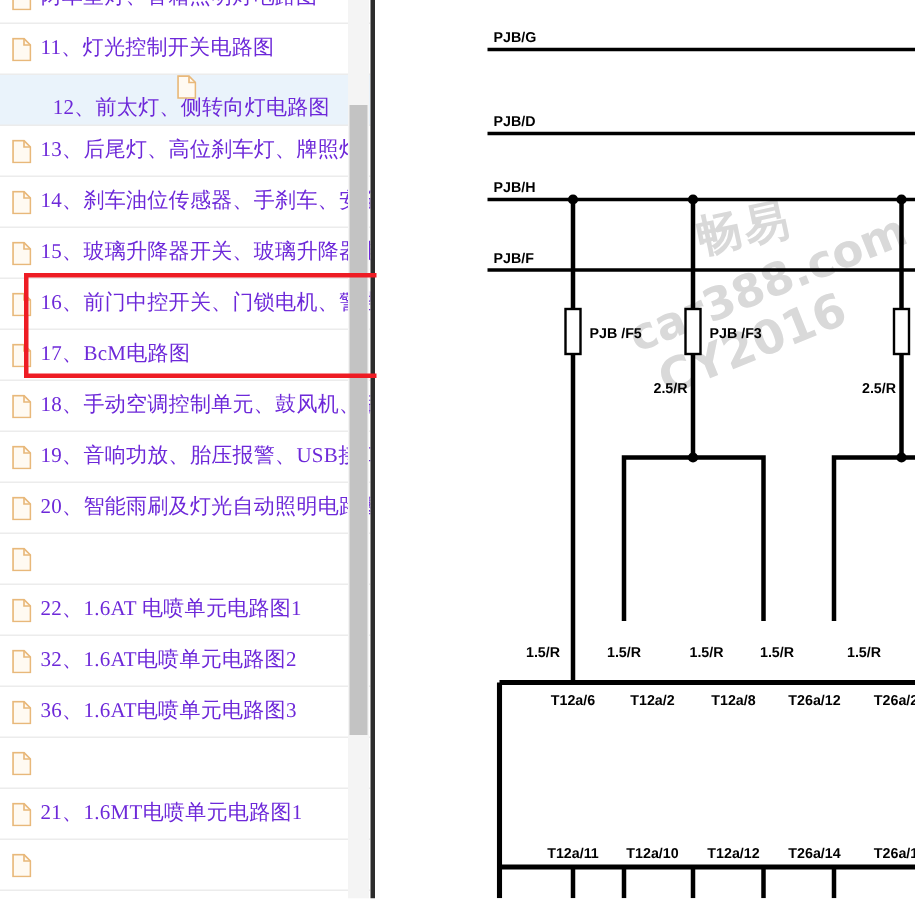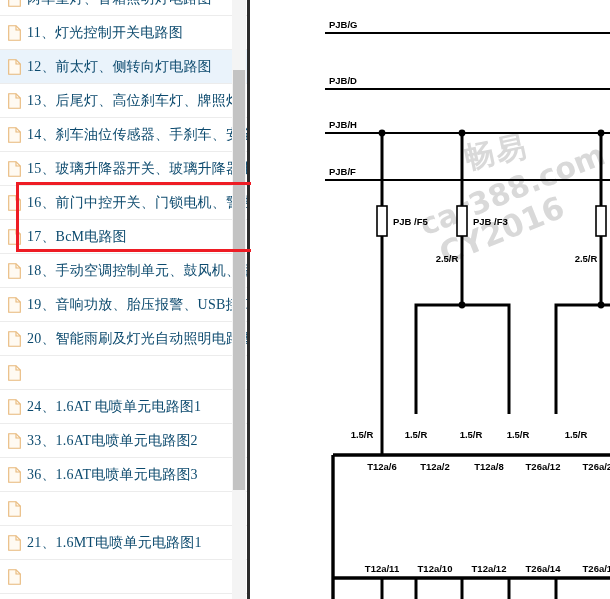--- a/index.html
+++ b/index.html
@@ -43,33 +43,34 @@
     box-sizing: border-box;
     border-bottom: 1px solid #ececec;
     display: flex;
     align-items: center;
     padding-left: 8px;
     white-space: nowrap;
     overflow: hidden;
   }
   .row.sel {
     background: #eaf3fb;
+    flex-direction: column;
   }
   .doc-icon {
     position: relative;
     flex: 0 0 auto;
     width: 13px;
     height: 16px;
     margin-right: 6px;
   }
   .doc-icon svg { display: block; }
   .row-label {
     font-family: "Liberation Serif", "DejaVu Serif", serif;
     font-size: 14px;
-    color: #0c4a6e;
+    color: #6d28d9;
     line-height: 1;
     letter-spacing: 0.2px;
   }
 
   
   #scrollbar {
     position: absolute;
     left: 232px;
     top: 0;
     width: 14px;
@@ -273,30 +274,30 @@
             </svg>
           </span>
         </div>
         <div class="row">
           <span class="doc-icon">
             <svg width="13" height="16" viewBox="0 0 13 16">
               <path d="M0.7 0.7 H8 L12.3 5 V15.3 H0.7 Z" fill="#fffaf2" stroke="#e8b87a" stroke-width="1.1"></path>
               <path d="M8 0.7 L8 5 L12.3 5" fill="none" stroke="#e8b87a" stroke-width="1.1"></path>
             </svg>
           </span>
-          <span class="row-label">24、1.6AT 电喷单元电路图1</span>
-        </div>
-        <div class="row">
-          <span class="doc-icon">
-            <svg width="13" height="16" viewBox="0 0 13 16">
-              <path d="M0.7 0.7 H8 L12.3 5 V15.3 H0.7 Z" fill="#fffaf2" stroke="#e8b87a" stroke-width="1.1"></path>
-              <path d="M8 0.7 L8 5 L12.3 5" fill="none" stroke="#e8b87a" stroke-width="1.1"></path>
-            </svg>
-          </span>
-          <span class="row-label">33、1.6AT电喷单元电路图2</span>
+          <span class="row-label">22、1.6AT 电喷单元电路图1</span>
+        </div>
+        <div class="row">
+          <span class="doc-icon">
+            <svg width="13" height="16" viewBox="0 0 13 16">
+              <path d="M0.7 0.7 H8 L12.3 5 V15.3 H0.7 Z" fill="#fffaf2" stroke="#e8b87a" stroke-width="1.1"></path>
+              <path d="M8 0.7 L8 5 L12.3 5" fill="none" stroke="#e8b87a" stroke-width="1.1"></path>
+            </svg>
+          </span>
+          <span class="row-label">32、1.6AT电喷单元电路图2</span>
         </div>
         <div class="row">
           <span class="doc-icon">
             <svg width="13" height="16" viewBox="0 0 13 16">
               <path d="M0.7 0.7 H8 L12.3 5 V15.3 H0.7 Z" fill="#fffaf2" stroke="#e8b87a" stroke-width="1.1"></path>
               <path d="M8 0.7 L8 5 L12.3 5" fill="none" stroke="#e8b87a" stroke-width="1.1"></path>
             </svg>
           </span>
           <span class="row-label">36、1.6AT电喷单元电路图3</span>
         </div>

